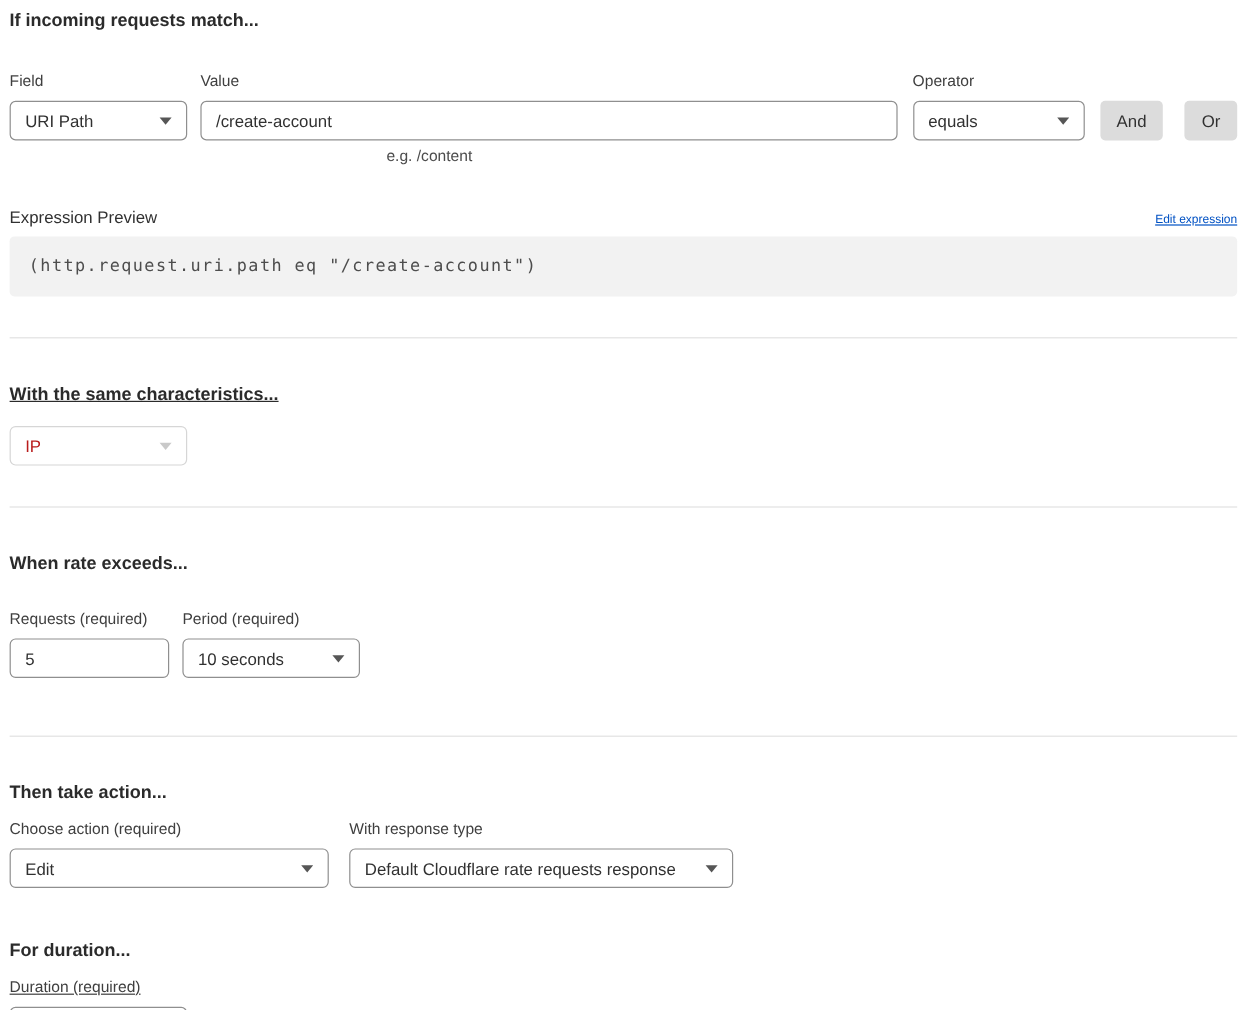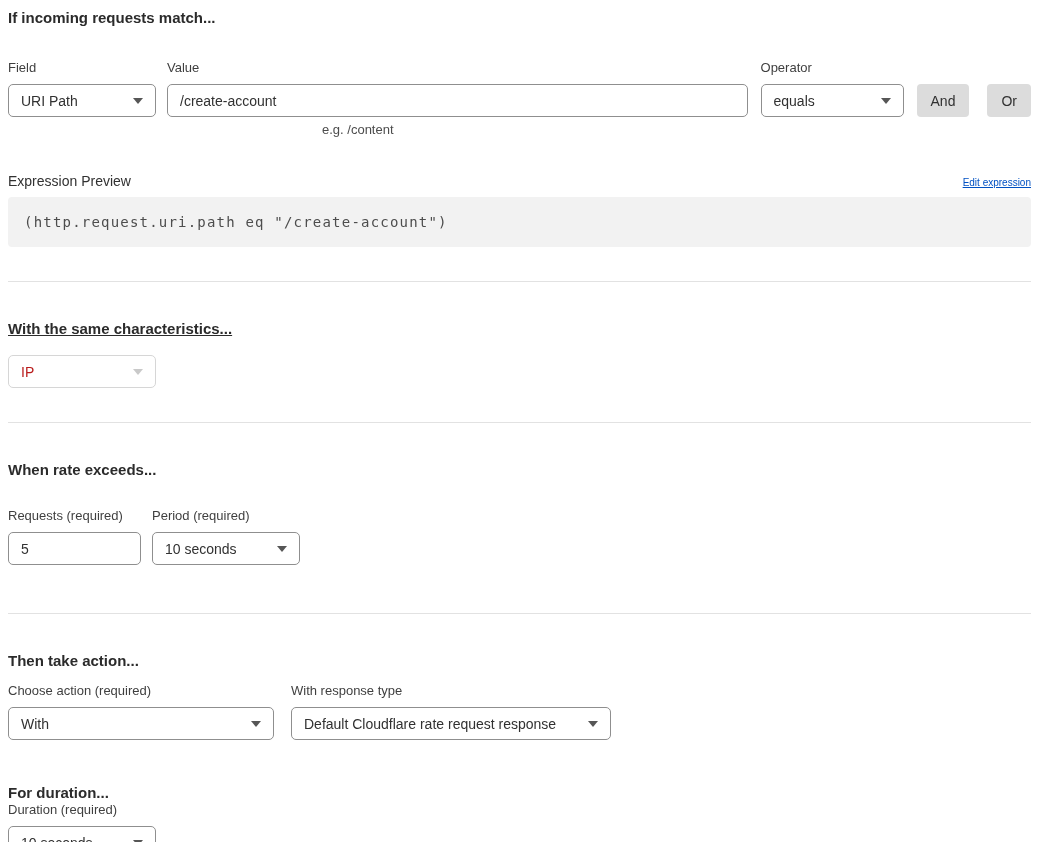--- a/index.html
+++ b/index.html
@@ -175,33 +175,33 @@
     </div>
   </div>
 
   <hr class="divider" style="margin-top:48px;">
 
   <div class="heading" style="margin-top:37px;">Then take action...</div>
   <div class="row" style="margin-top:13px;">
     <div class="col w266">
       <div class="label">Choose action (required)</div>
       <div class="control select">
-        <span>With</span>
+        <span>Edit</span>
         <span class="chev"></span>
       </div>
     </div>
     <div class="col w320 ml17">
       <div class="label">With response type</div>
       <div class="control select">
-        <span>Default Cloudflare rate request response</span>
+        <span>Default Cloudflare rate requests response</span>
         <span class="chev"></span>
       </div>
     </div>
   </div>
 
   <div class="heading" style="margin-top:43px;">For duration...</div>
-  <div class="label" style="">Duration (required)</div>
+  <div class="label" style="margin-top:13px;text-decoration:underline;">Duration (required)</div>
   <div class="control select w148" style="margin-top:8px;">
     <span>10 seconds</span>
     <span class="chev"></span>
   </div>
 
 </div>
 
 </body></html>

